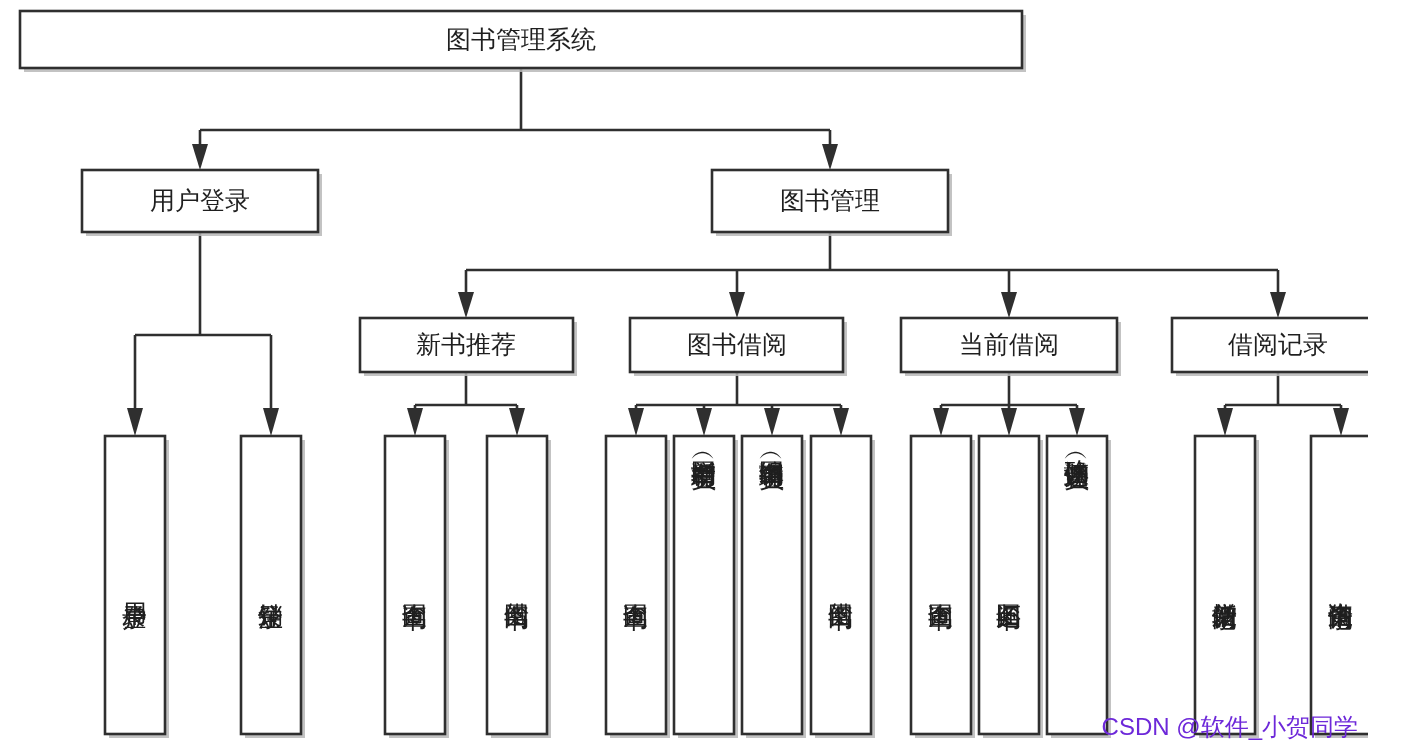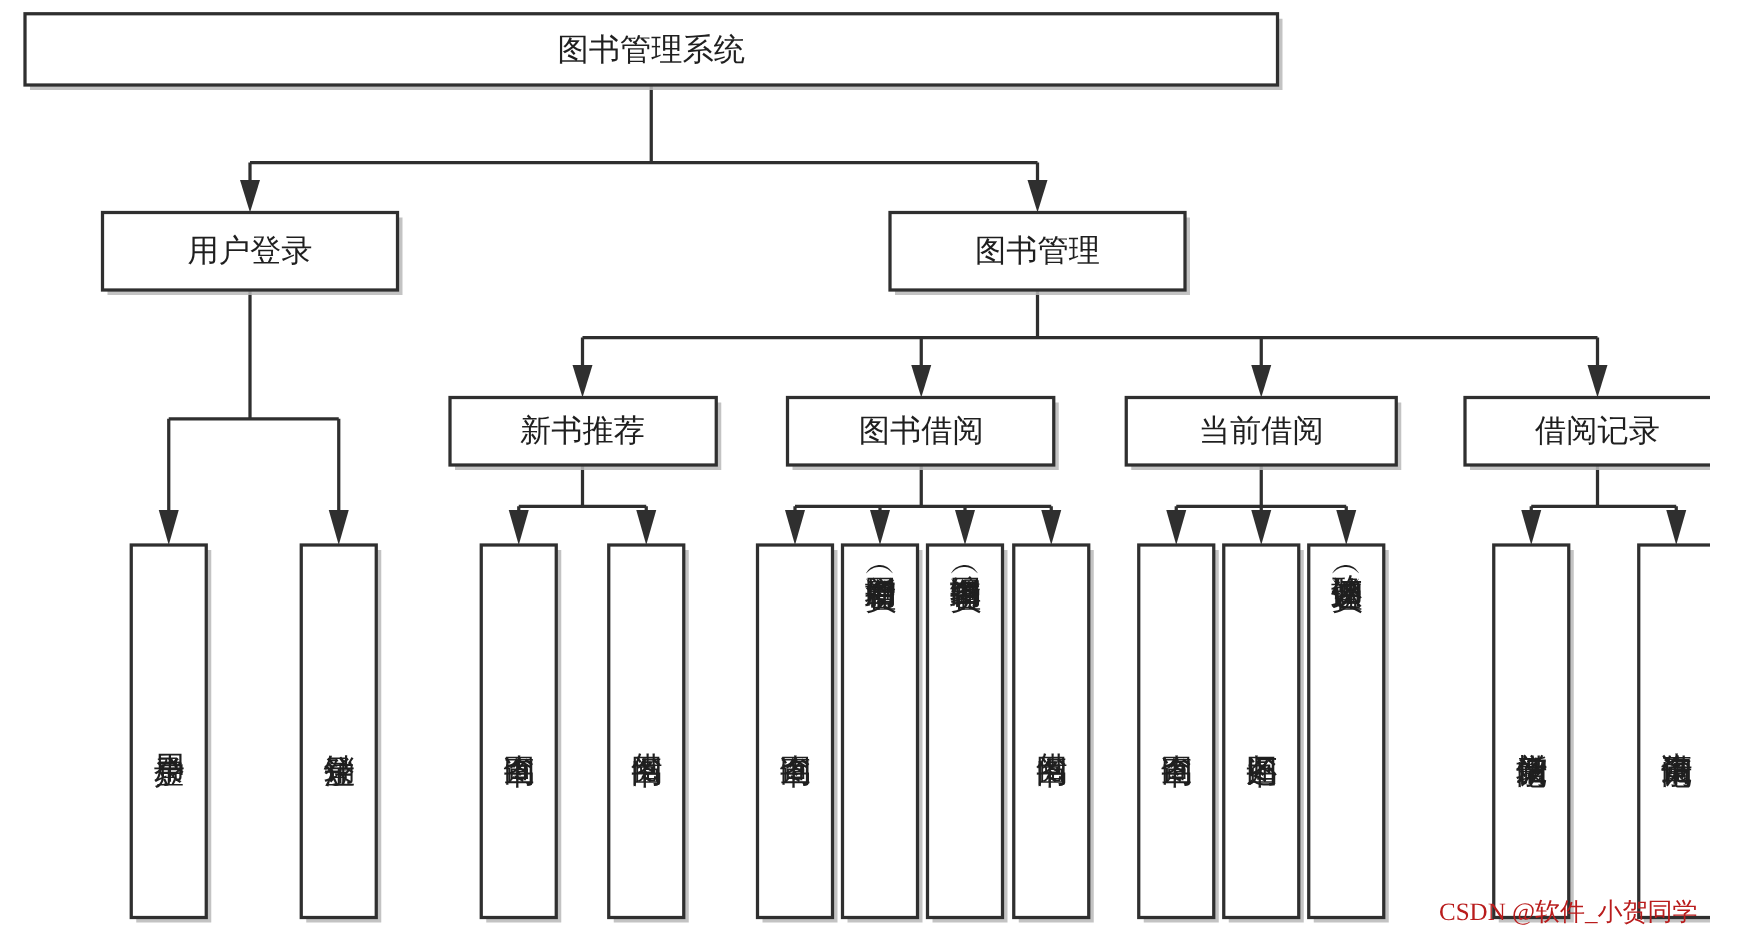--- a/index.html
+++ b/index.html
@@ -64,23 +64,23 @@
     font-size: 25px;
     line-height: 1.04;
     color: #1f1f1f;
     letter-spacing: 1px;
     white-space: nowrap;
   }
   .watermark {
     position: absolute;
     right: 10px;
     bottom: 4px;
-    font-family: Liberation Serif, serif;
-    font-size: 20px;
-    color: #b91c1c;
+    font-family: Liberation Sans, sans-serif;
+    font-size: 24px;
+    color: #6d28d9;
     white-space: nowrap;
     pointer-events: none;
   }
 </style>
 </head>
 <body>
 
 <div id="diagram-root">
 
   <svg id="diagram-svg" viewBox="0 0 1405 747">

